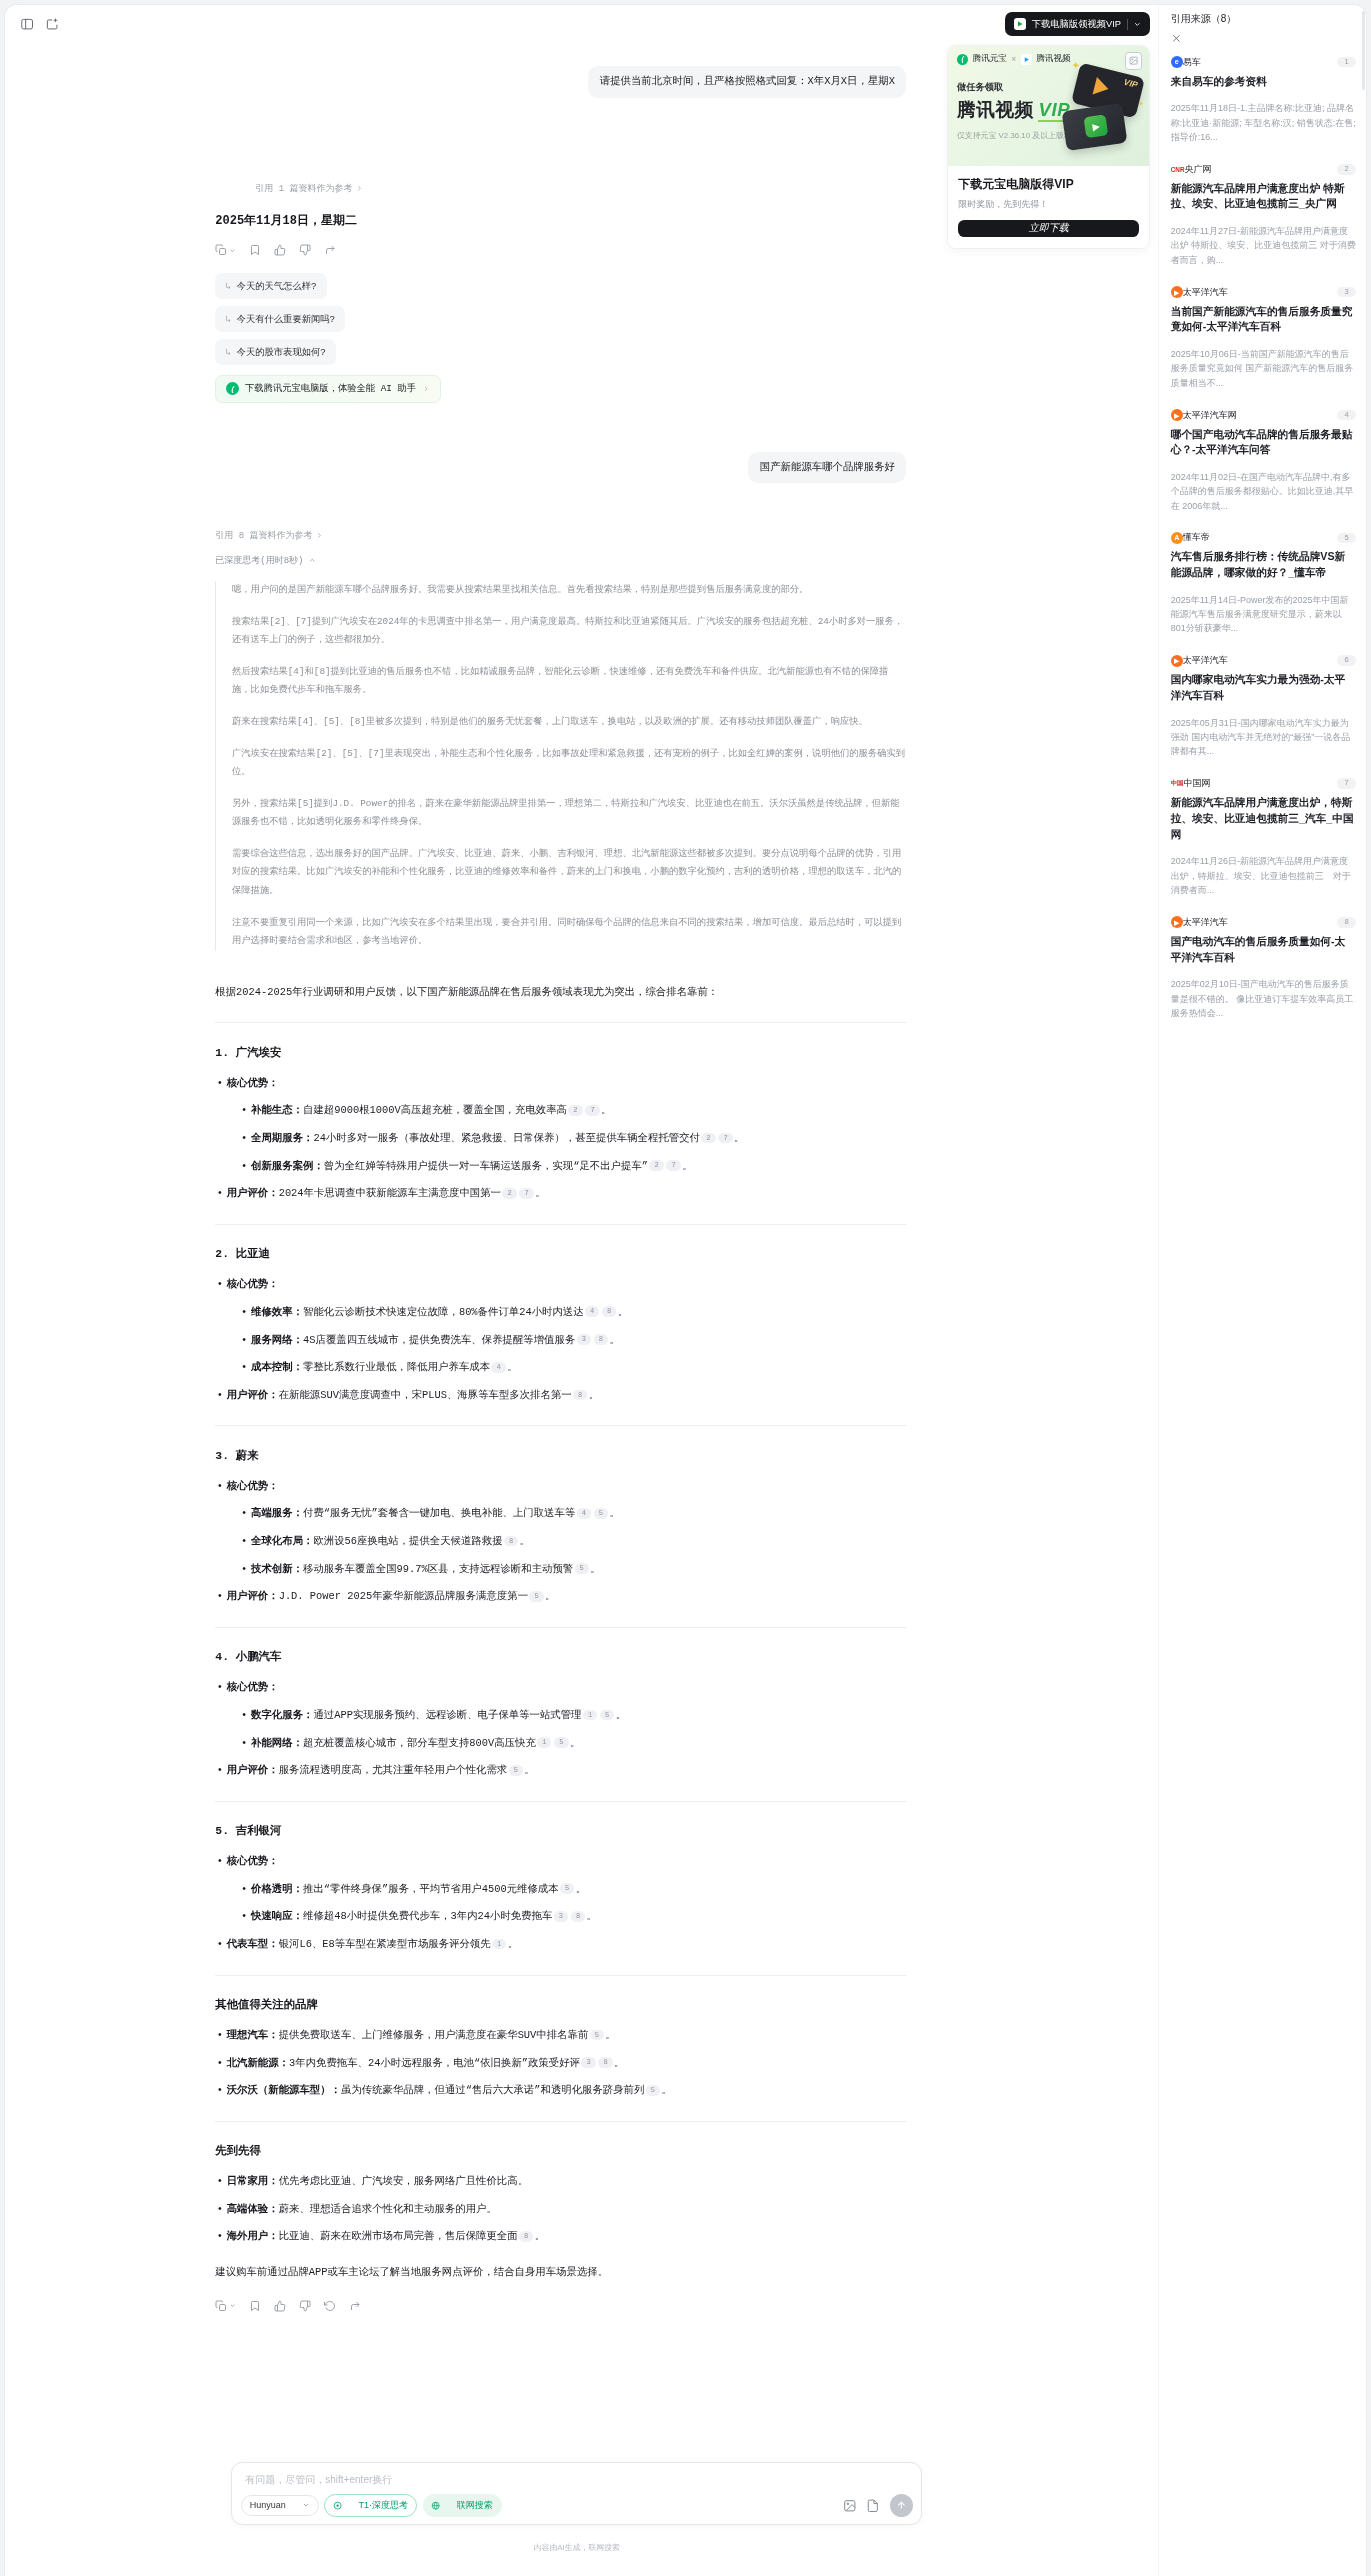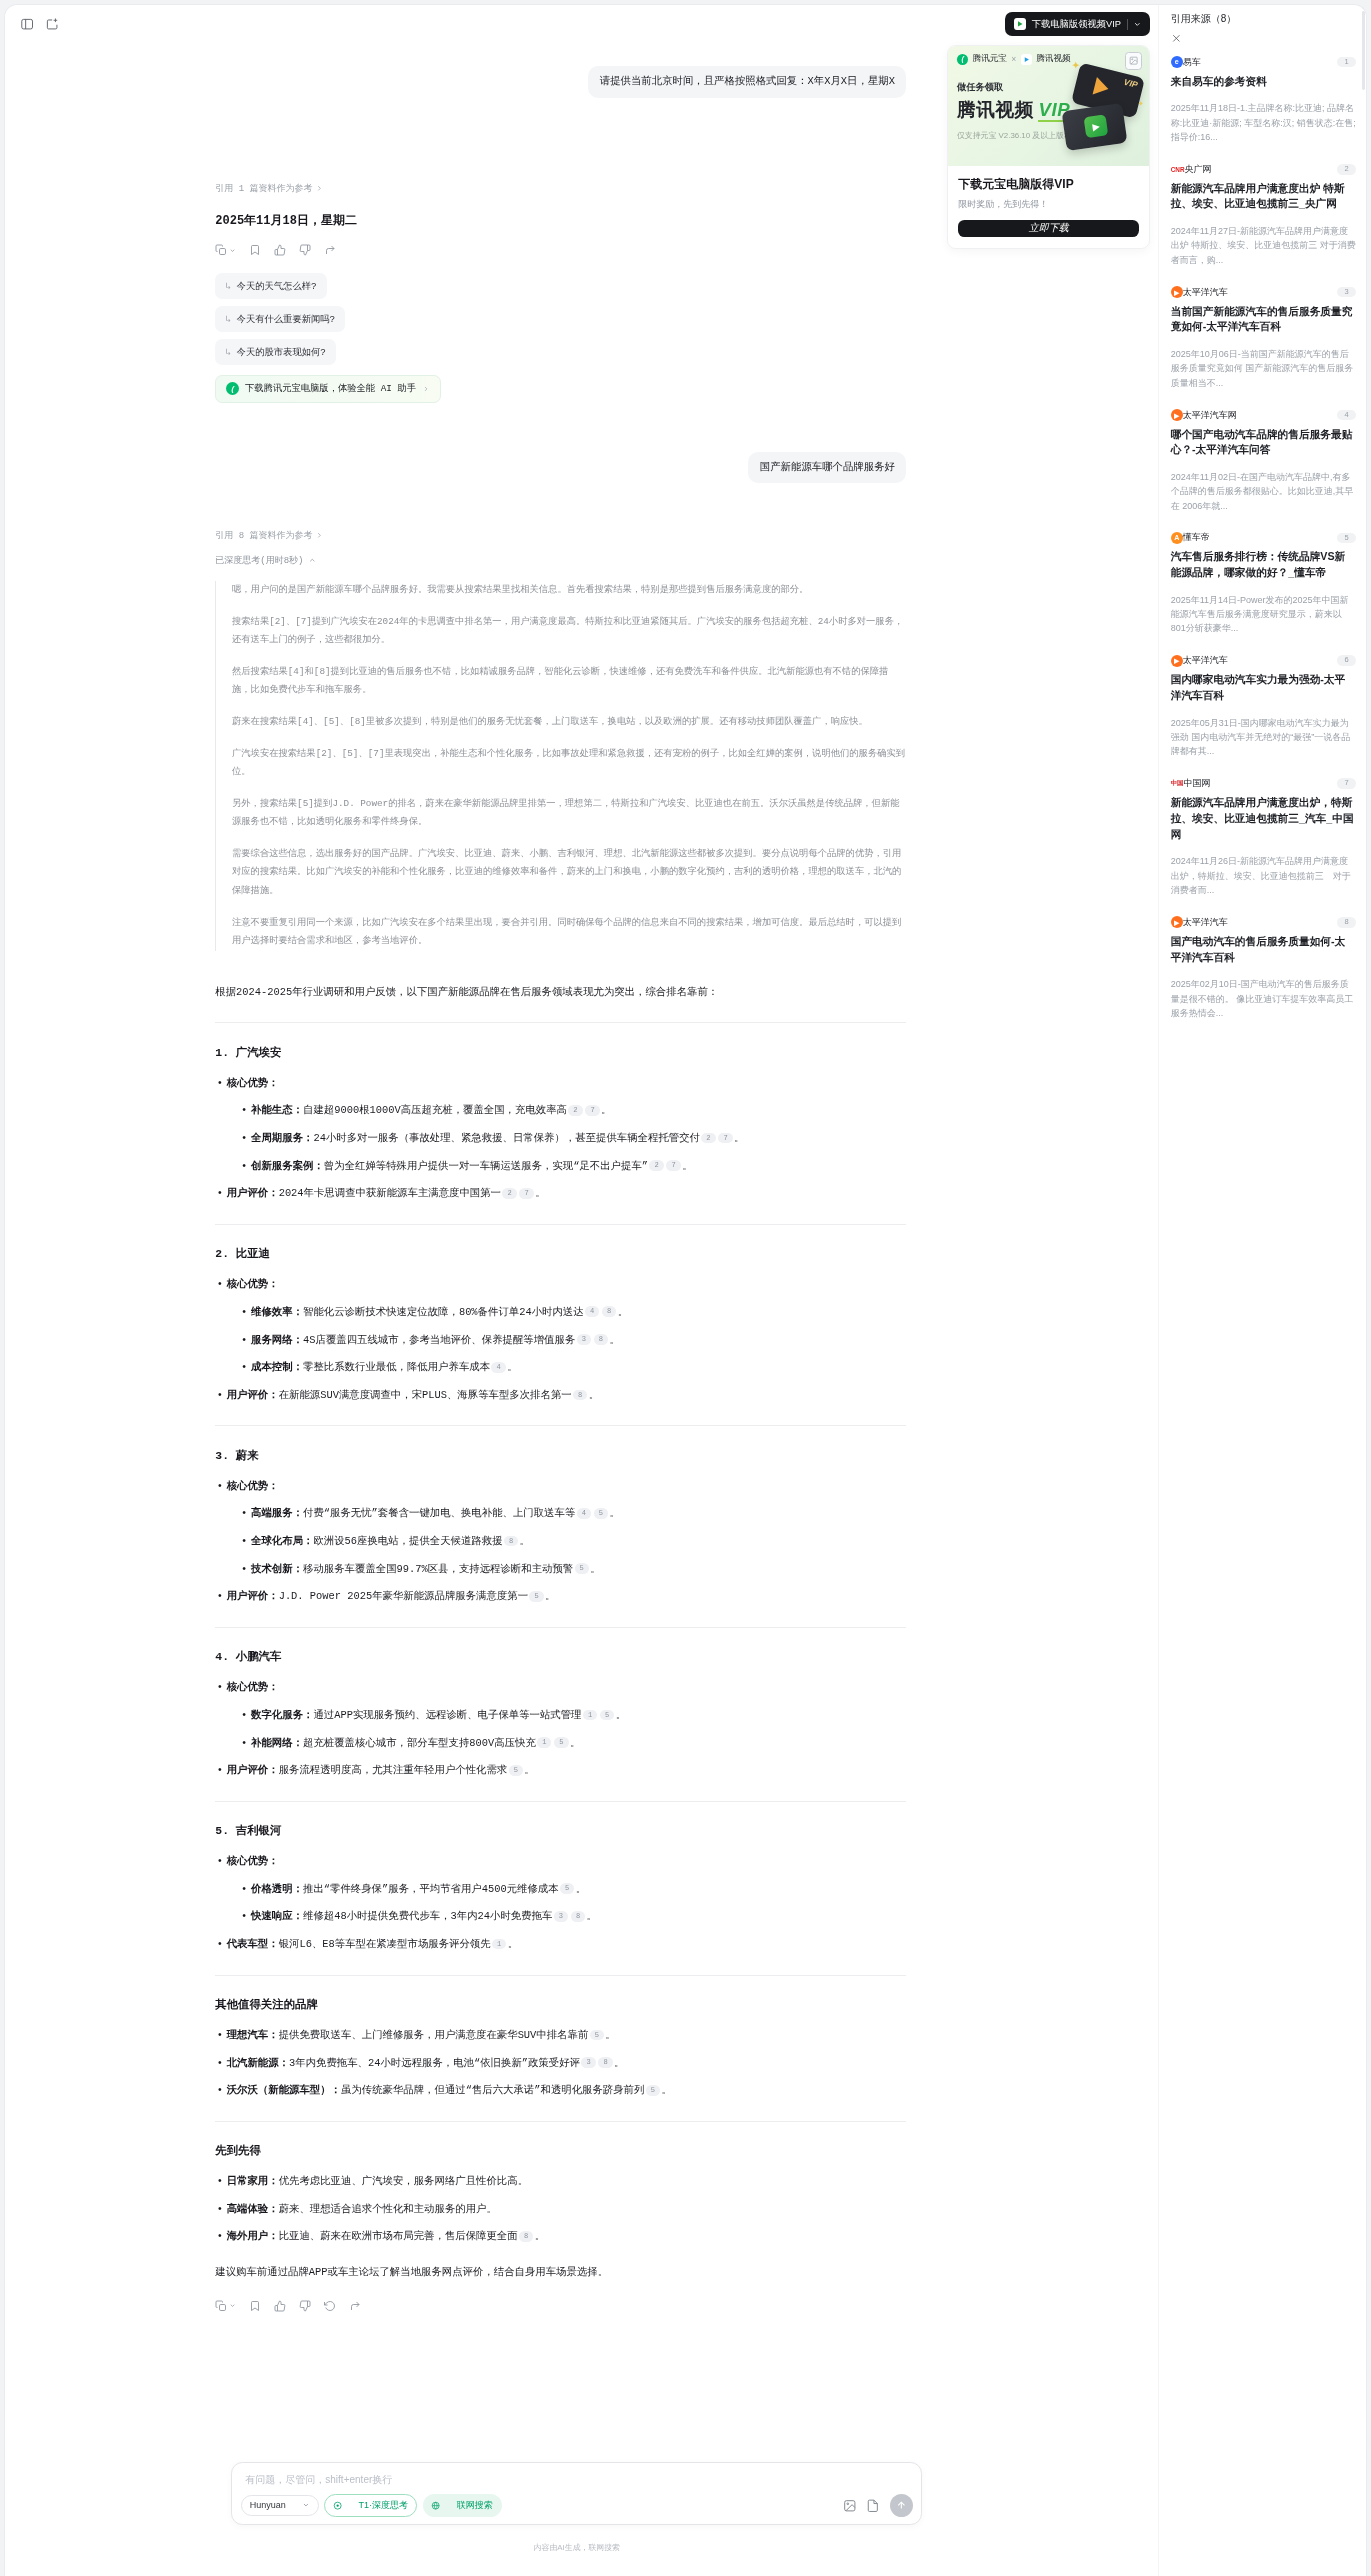--- a/index.html
+++ b/index.html
@@ -109,21 +109,21 @@
         <line x1="14.5" y1="5.5" x2="20.5" y2="5.5"></line>
       </svg>
   </div>
 
   <div class="chat-col">
 
     <div class="row-right" style="margin-top:61px;">
       <div class="bubble">请提供当前北京时间，且严格按照格式回复：X年X月X日，星期X</div>
     </div>
 
-    <div class="cite-row" style="margin-top:84px;">
+    <div class="cite-row" style="margin-top:84px;margin-left:40px;">
       <span>引用 1 篇资料作为参考</span>
       <svg width="8.6" height="8.6" viewBox="0 0 24 24" fill="none" stroke="currentColor" stroke-width="2">
           <path d="M9 6l6 6-6 6"></path>
         </svg>
     </div>
 
     <div class="answer-date" style="margin-top:17px;">2025年11月18日，星期二</div>
 
     <div class="acts" style="margin-top:15.7px;">
       <span class="grp">
@@ -221,21 +221,21 @@
         </li>
         <li><span class="lbl">用户评价：</span><span>2024年卡思调查中获新能源车主满意度中国第一</span><span><span class="cite">2</span><span class="cite">7</span></span><span>。</span></li>
       </ul>
 
       <hr class="rule">
       <h3>2. 比亚迪</h3>
       <ul class="lvl1">
         <li><span class="lbl">核心优势：</span>
           <ul class="lvl2">
             <li><span class="lbl">维修效率：</span><span>智能化云诊断技术快速定位故障，80%备件订单24小时内送达</span><span><span class="cite">4</span><span class="cite">8</span></span><span>。</span></li>
-            <li><span class="lbl">服务网络：</span><span>4S店覆盖四五线城市，参考当地评价、保养提醒等增值服务</span><span><span class="cite">3</span><span class="cite">8</span></span><span>。</span></li>
+            <li><span class="lbl">服务网络：</span><span>4S店覆盖四五线城市，提供免费洗车、保养提醒等增值服务</span><span><span class="cite">3</span><span class="cite">8</span></span><span>。</span></li>
             <li><span class="lbl">成本控制：</span><span>零整比系数行业最低，降低用户养车成本</span><span><span class="cite">4</span></span><span>。</span></li>
           </ul>
         </li>
         <li><span class="lbl">用户评价：</span><span>在新能源SUV满意度调查中，宋PLUS、海豚等车型多次排名第一</span><span><span class="cite">8</span></span><span>。</span></li>
       </ul>
 
       <hr class="rule">
       <h3>3. 蔚来</h3>
       <ul class="lvl1">
         <li><span class="lbl">核心优势：</span>

